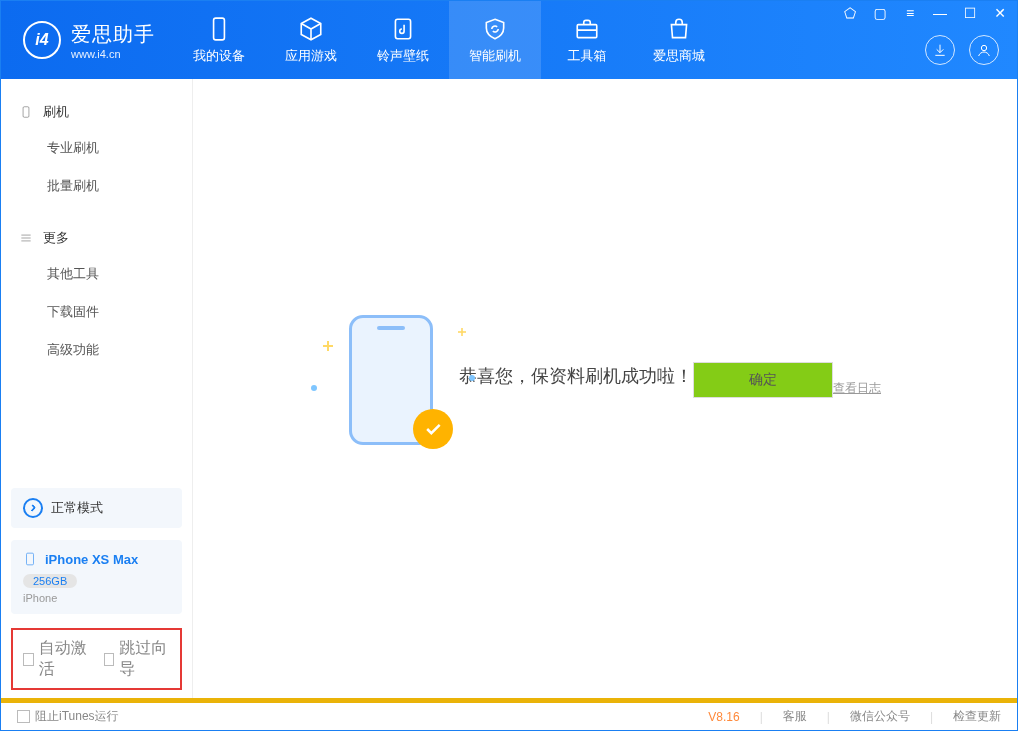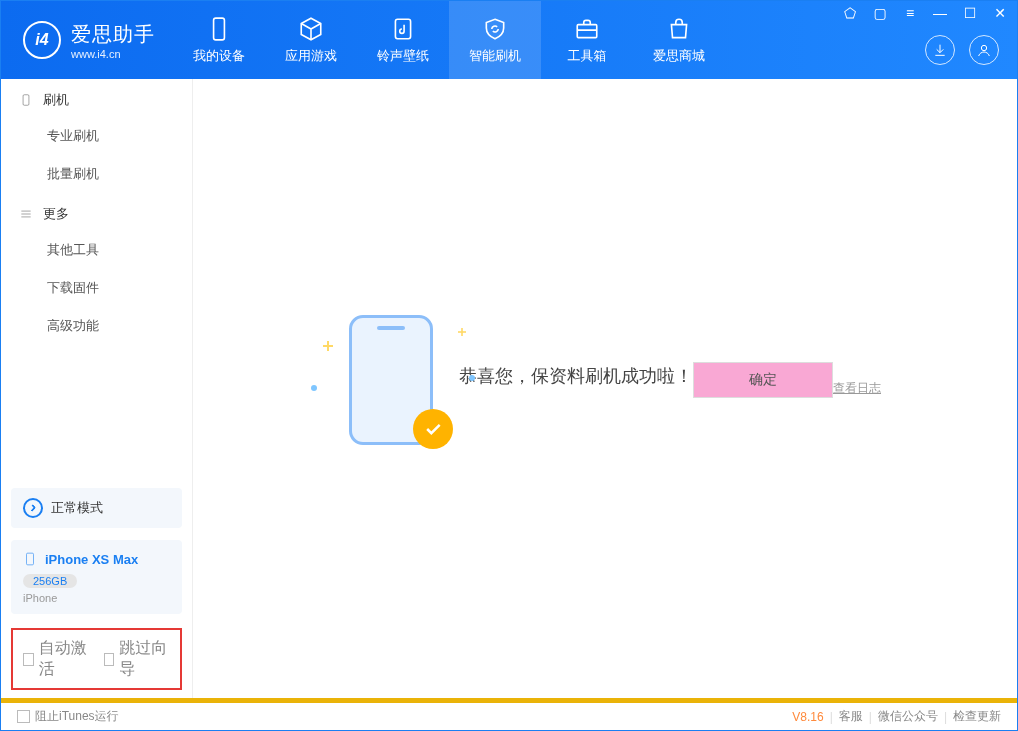--- a/index.html
+++ b/index.html
@@ -19,21 +19,21 @@
 .tab svg { width: 26px; height: 26px; fill: none; stroke: #fff; stroke-width: 1.5; }
 .titlebar-controls { position: absolute; top: 4px; right: 8px; display: flex; gap: 12px; font-size: 14px; }
 .titlebar-controls span { cursor: pointer; width: 18px; text-align: center; }
 .header-right { position: absolute; right: 18px; bottom: 14px; display: flex; gap: 14px; }
 .hbtn { width: 30px; height: 30px; border: 1.5px solid rgba(255,255,255,.8); border-radius: 50%; display: flex; align-items: center; justify-content: center; cursor: pointer; }
 .hbtn svg { width: 16px; height: 16px; stroke: #fff; fill: none; stroke-width: 1.5; }
 
 
 .body { flex: 1; display: flex; overflow: hidden; }
 .sidebar { width: 192px; border-right: 1px solid #eee; display: flex; flex-direction: column; font-size: 13px; color: #333; }
-.side-group { padding-top: 4px; }
+.side-group { padding-top: 16px; }
 .side-head { display: flex; align-items: center; padding: 8px 18px; font-weight: 500; color: #333; }
 .side-head svg { width: 14px; height: 14px; margin-right: 10px; stroke: #666; fill: none; }
 .side-item { padding: 10px 18px 10px 46px; cursor: pointer; color: #555; }
 .side-item.active { color: #1a7ff2; }
 .side-spacer { flex: 1; }
 .device-card { margin: 6px 10px; background: #f3f7fc; border-radius: 4px; padding: 10px 12px; }
 .device-card.mode { display: flex; align-items: center; font-size: 13px; color: #333; }
 .mode-dot { width: 20px; height: 20px; border: 2px solid #1a7ff2; border-radius: 50%; margin-right: 8px; position: relative; }
 .mode-dot::after { content: ""; position: absolute; inset: 5px 6px 5px 5px; border: 2px solid #1a7ff2; border-left: none; border-bottom: none; border-radius: 0 50% 0 0; transform: rotate(45deg); }
 .device-card.info .dname { display: flex; align-items: center; font-weight: 600; color: #1a7ff2; font-size: 13px; }
@@ -54,27 +54,27 @@
 .spark { position: absolute; width: 10px; height: 10px; }
 .spark::before, .spark::after { content: ""; position: absolute; background: #ffd966; }
 .spark::before { left: 4px; top: 0; width: 2px; height: 10px; }
 .spark::after { left: 0; top: 4px; width: 10px; height: 2px; }
 .spark.s1 { left: -6px; top: 36px; }
 .spark.s2 { right: -8px; top: 22px; transform: scale(.8); }
 .dot-b { position: absolute; width: 6px; height: 6px; background: #7fc6ff; border-radius: 50%; }
 .dot-b.d1 { left: -18px; top: 80px; }
 .dot-b.d2 { right: -16px; top: 70px; }
 .result-text { font-size: 18px; color: #444; margin-bottom: 26px; }
-.ok-btn { width: 140px; height: 36px; border: 1px solid #ddd; background: #f9a8d4; font-size: 14px; color: #555; cursor: pointer; margin-bottom: 18px; }
+.ok-btn { width: 140px; height: 36px; border: 1px solid #ddd; background: #84cc16; font-size: 14px; color: #555; cursor: pointer; margin-bottom: 18px; }
 .log-link { font-size: 12px; color: #999; cursor: pointer; text-decoration: underline; }
 
 
 .footer { height: 32px; border-top: 5px solid #eab308; display: flex; align-items: center; padding: 0 16px; font-size: 12px; color: #888; }
 .footer .cb { color: #888; }
-.footer-right { margin-left: auto; display: flex; align-items: center; gap: 6px; text-align: center; }
+.footer-right { margin-left: auto; display: flex; align-items: center; gap: 20px; text-align: center; }
 .footer-right .sep { color: #ddd; }
 .ver { color: #ff8a3c; }
 .flink { cursor: pointer; }
 </style>
 </head>
 <body>
 
 <div class="window">
 
   <div class="header">

